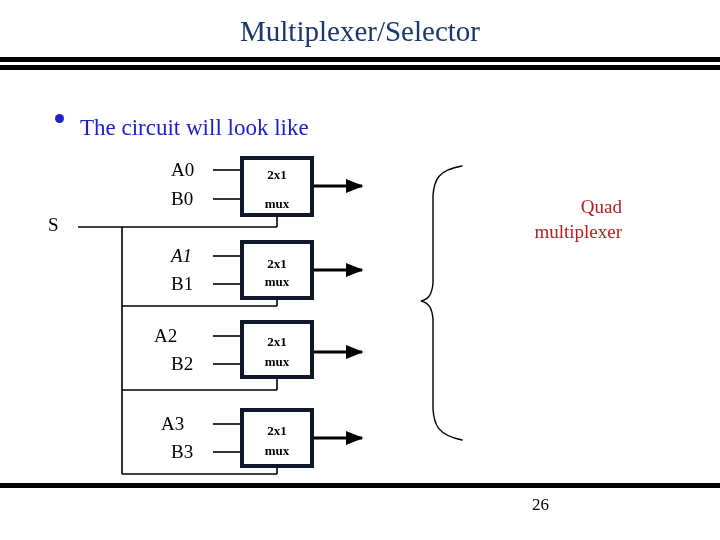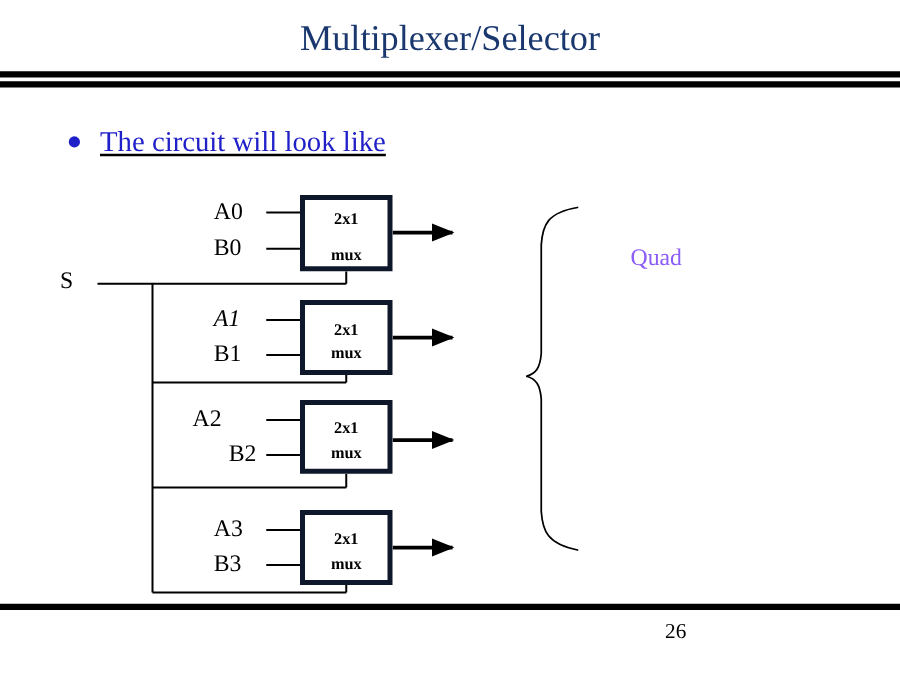--- a/index.html
+++ b/index.html
@@ -52,24 +52,23 @@
     top: 65px;
     width: 720px;
     height: 5px;
     background: #000000;
   }
 
   
   .bullet-row {
     position: absolute;
     left: 55px;
-    top: 100px;
+    top: 114px;
     display: flex;
-    align-items: center;
-    text-decoration: underline;
+    align-items: flex-start;
   }
   .bullet-dot {
     width: 9px;
     height: 9px;
     border-radius: 50%;
     background: #2020c8;
     margin-right: 16px;
     flex: 0 0 auto;
   }
   .bullet-text {
@@ -123,27 +122,27 @@
     left: 48px;
     top: 214px;
     font-size: 19px;
     line-height: 21px;
     color: #000000;
     font-family: "Liberation Serif", "DejaVu Serif", serif;
   }
 
   .quad-label {
     position: absolute;
-    left: 440px;
+    left: 452px;
     top: 194px;
     width: 170px;
-    text-align: center;
+    text-align: right;
     font-size: 19px;
     line-height: 25px;
-    color: #8b5cf6;
+    color: #b91c1c;
     font-family: "Liberation Serif", "DejaVu Serif", serif;
   }
 
   
   .rule-bottom {
     position: absolute;
     left: 0;
     top: 483px;
     width: 720px;
     height: 5px;
@@ -247,27 +246,28 @@
     <span class="mux-label-bot" style="top:31px;">mux</span>
   </div>
 
   <span class="pin-label" style="left:171px; top:159px;text-align:center;">A0</span>
   <span class="pin-label" style="left:171px; top:188px;font-family:Liberation Serif, serif;">B0</span>
 
   <span class="pin-label" style="left:171px; top:245px;font-style:italic;">A1</span>
   <span class="pin-label" style="left:171px; top:273px;">B1</span>
 
   <span class="pin-label" style="left:154px; top:325px;">A2</span>
-  <span class="pin-label" style="left:183px; top:353px;">B2</span>
-
-  <span class="pin-label" style="left:171px; top:413px;">A3</span>
+  <span class="pin-label" style="left:171px; top:353px;">B2</span>
+
+  <span class="pin-label" style="left:161px; top:413px;">A3</span>
   <span class="pin-label" style="left:171px; top:441px;">B3</span>
 
   <span class="s-label">S</span>
 
   <div class="quad-label">
     <div>Quad</div>
+    <div>multiplexer</div>
   </div>
 
   <div class="rule-bottom"></div>
   <div class="page-number">26</div>
 
 </div>
 
 </body></html>

